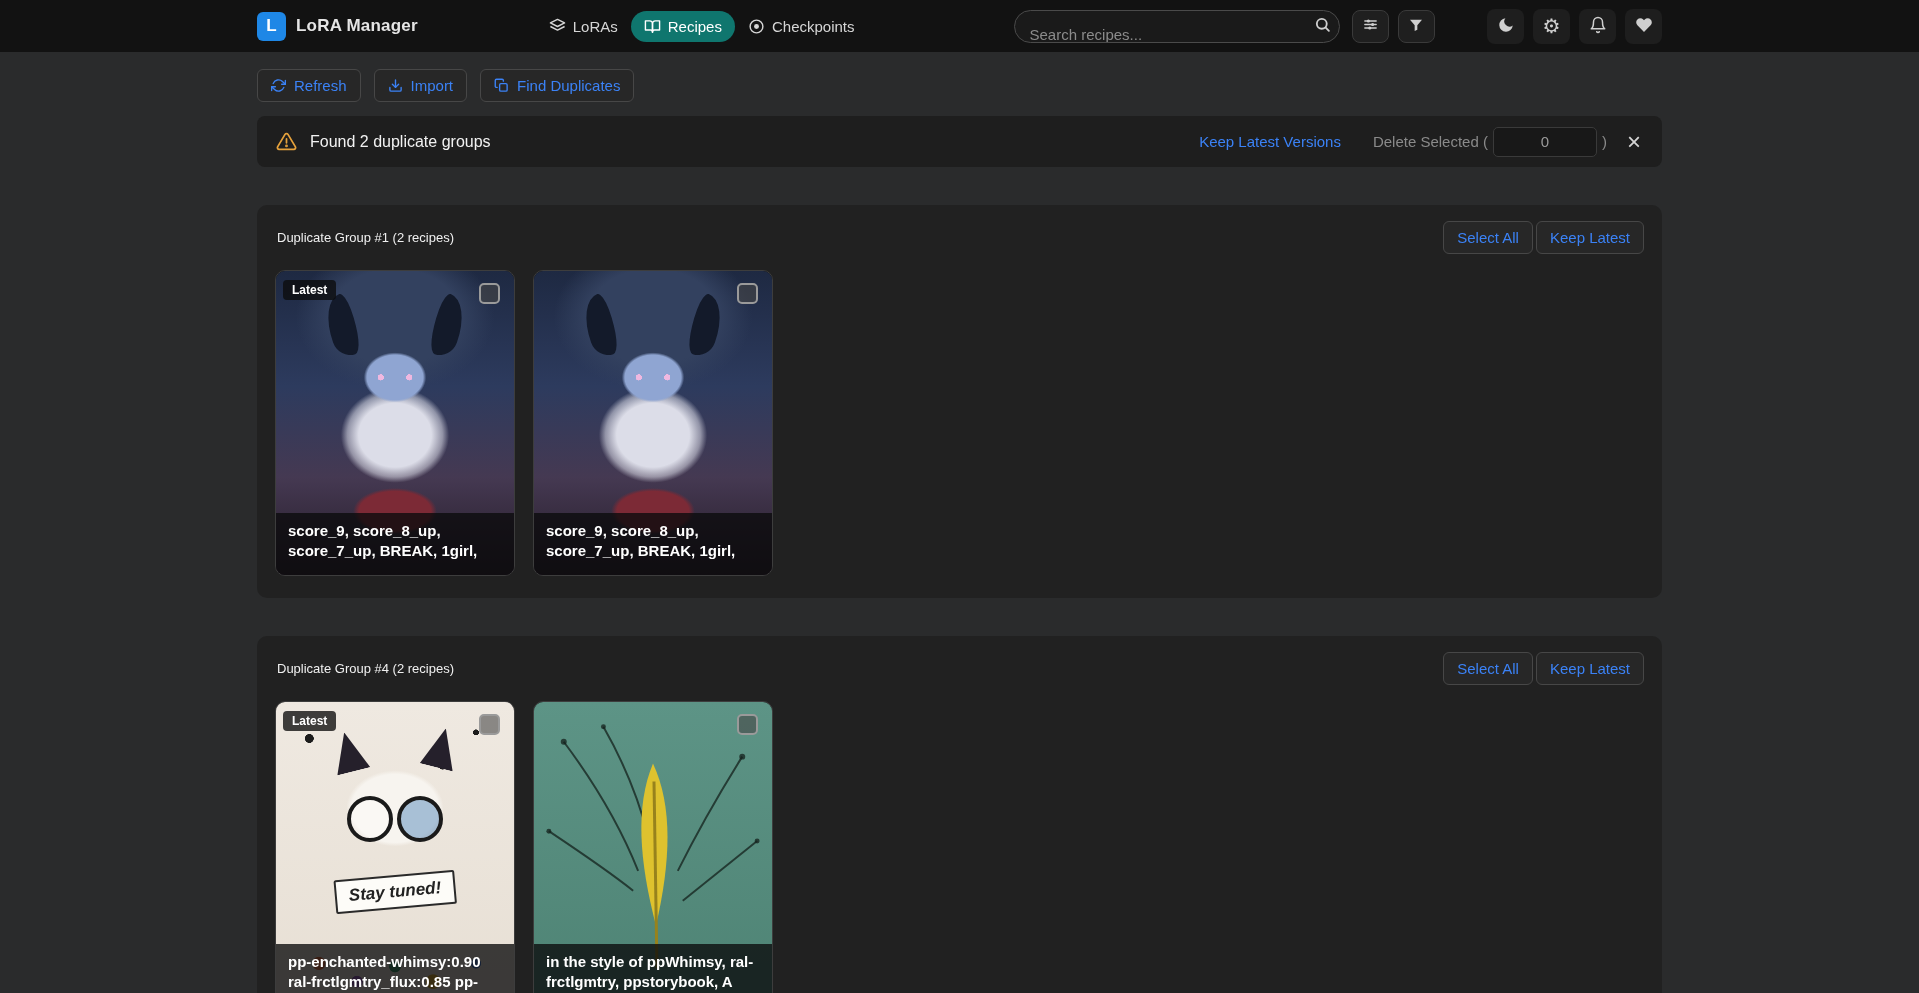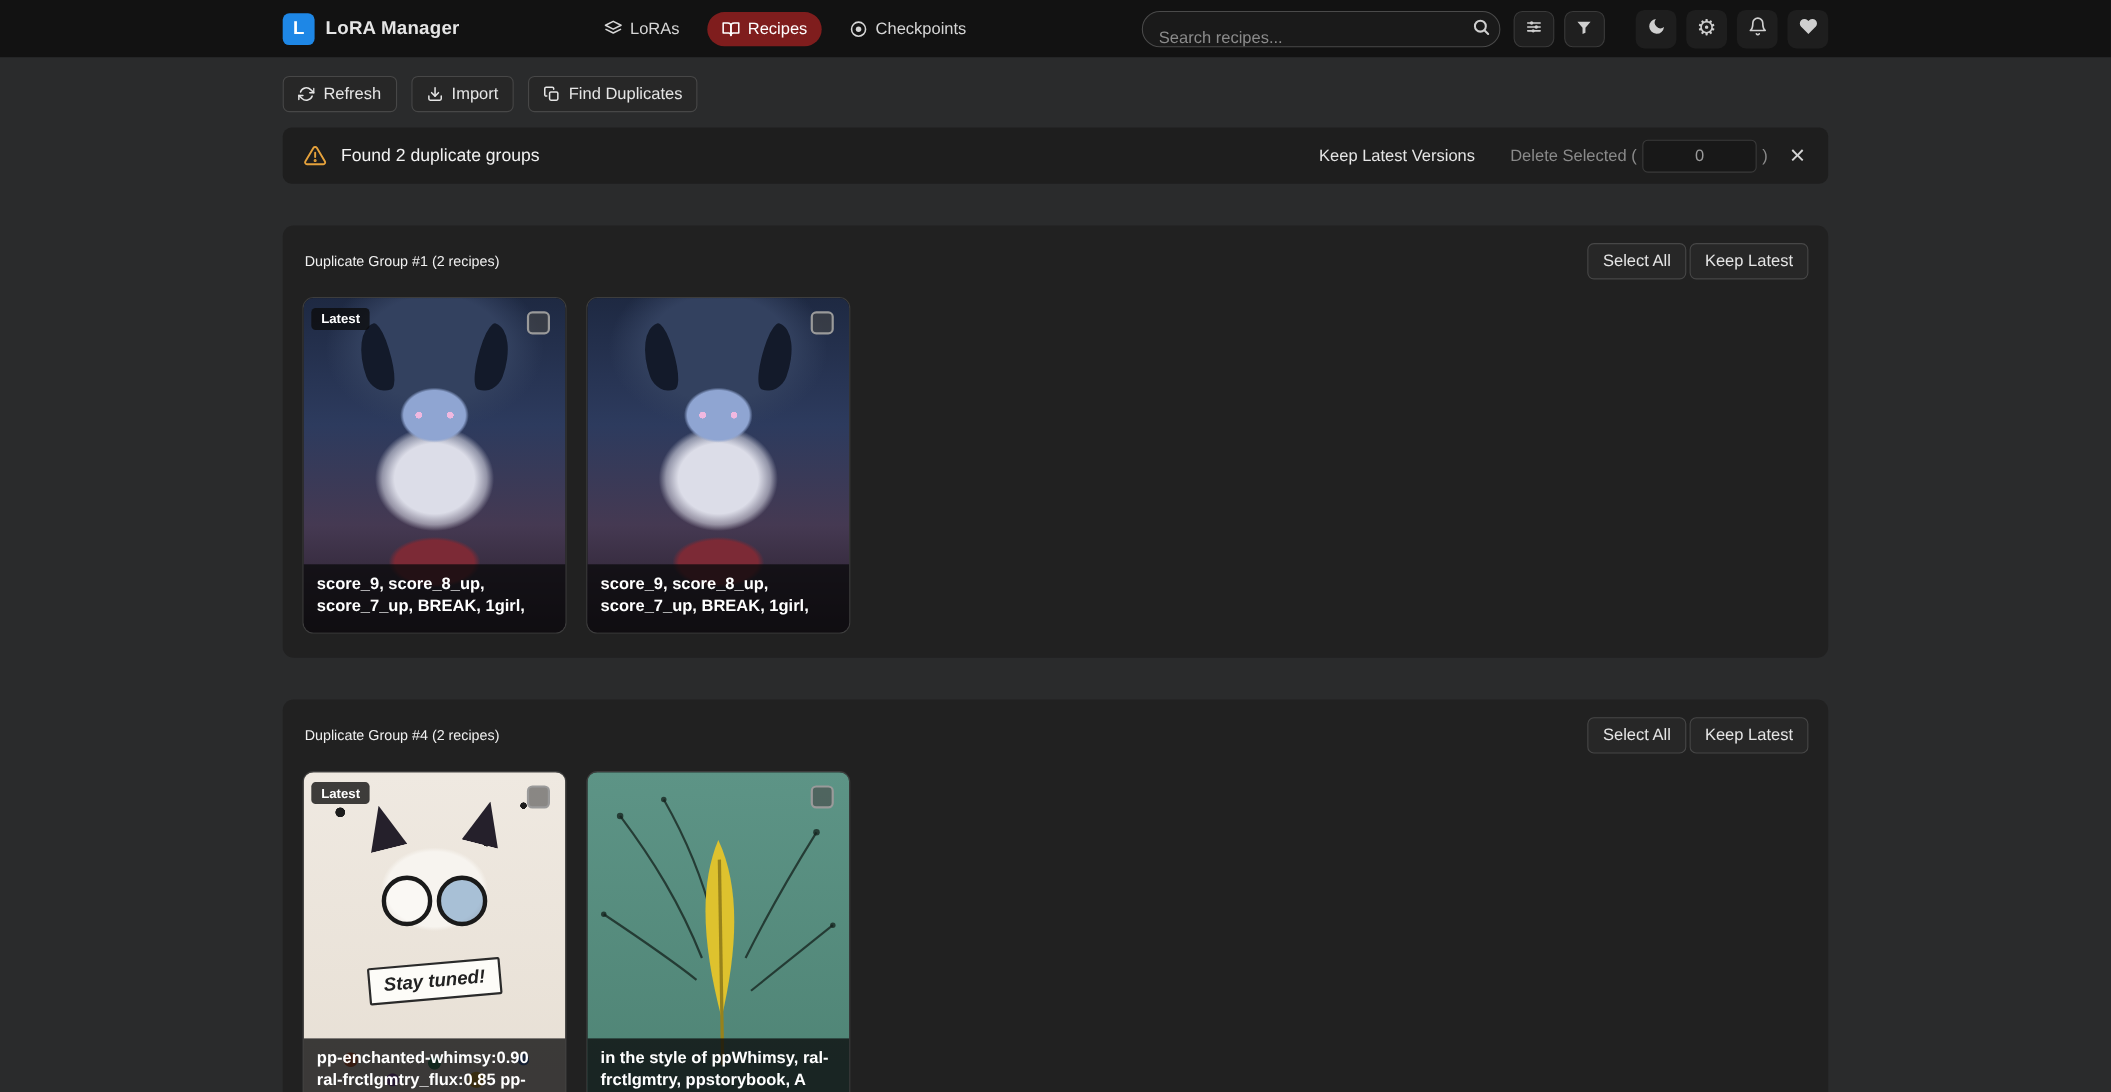--- a/index.html
+++ b/index.html
@@ -12,40 +12,40 @@
   }
   ::-webkit-scrollbar{width:10px;background:#1c1c1c}
   ::-webkit-scrollbar-thumb{background:#3c3c3c;border-radius:5px}
 
   
   .navbar{background:#121212;height:52px;width:100%}
   .nav-inner{max-width:1405px;margin:0 auto;height:100%;display:flex;align-items:center}
   .brand{display:flex;align-items:center;gap:10px}
   .logo{width:29px;height:29px;background:#1e87e6;border-radius:6px;display:flex;align-items:center;justify-content:center;font-weight:bold;color:#fff;font-size:17px}
   .brand-title{font-size:17px;font-weight:bold;color:#e5e5e5;letter-spacing:.2px}
-  .tabs{display:flex;align-items:center;gap:12px;margin-left:118px}
+  .tabs{display:flex;align-items:center;margin-left:118px}
   .tab{display:flex;align-items:center;gap:7px;color:#d6d6d6;font-size:15px;padding:7px 13px;border-radius:18px;cursor:pointer;text-decoration:none;background:transparent;border:none;font-family:inherit}
-  .tab.active{background:#7f1d1d;color:#fff}
+  .tab.active{background:#0f766e;color:#fff}
   .tab .icon{display:flex;align-items:center}
   .search{margin-left:146px;position:relative;display:flex;align-items:center}
   .search input{width:326px;height:33px;background:#1a1a1a;border:1px solid #4a4a4a;border-radius:17px;color:#ddd;padding:16px 40px 0 15px;font-size:15px;outline:none;font-family:inherit}
   .search input::placeholder{color:#8b8b8b}
   .search-btn{position:absolute;right:3px;top:3px;width:28px;height:27px;background:transparent;border:none;color:#cfcfcf;display:flex;align-items:center;justify-content:center;cursor:pointer}
   .nav-filters{display:flex;gap:9px;margin-left:12px}
   .icon-btn{height:33px;min-width:37px;background:#1f1f1f;border:1px solid #3a3a3a;border-radius:8px;color:#cfcfcf;display:flex;align-items:center;justify-content:center;cursor:pointer;padding:0 8px}
   .nav-actions{display:flex;gap:9px;margin-left:auto}
   .nav-actions .icon-btn{width:35px;height:35px;border:none;background:#1e1e1e;font-size:19px;line-height:1}
   .gear-glyph{font-size:20px;color:#cfcfcf}
 
   
   .container{max-width:1405px;margin:0 auto}
 
   
   .toolbar{display:flex;gap:13px;padding-top:17px}
-  .btn{display:inline-flex;align-items:center;gap:8px;background:#272727;border:1px solid #474747;color:#e5e5e5;font-size:15px;padding:6px 13px;border-radius:6px;cursor:pointer;font-family:inherit;height:33px}
+  .btn{display:inline-flex;align-items:center;gap:8px;background:#272727;border:1px solid #474747;color:#3b82f6;font-size:15px;padding:6px 13px;border-radius:6px;cursor:pointer;font-family:inherit;height:33px}
   .btn .icon{display:flex;align-items:center}
   .btn-plain{background:transparent;border:1px solid transparent}
 
   
   .banner{margin-top:14px;background:#1e1e1e;border-radius:8px;padding:9px 19px;display:flex;align-items:center;justify-content:space-between;min-height:51px}
   .banner-left{display:flex;align-items:center;gap:13px;font-size:16px;color:#f2f2f2}
   .warning-icon{color:#e6a23c;display:flex}
   .banner-right{display:flex;align-items:center;gap:18px}
   .delete-selected{display:flex;align-items:center;gap:5px;color:#8a8a8a;font-size:15px}
   .delete-selected input{width:104px;height:30px;background:#181818;border:1px solid #3a3a3a;border-radius:5px;color:#9a9a9a;text-align:center;font-size:15px;font-family:inherit;outline:none}

